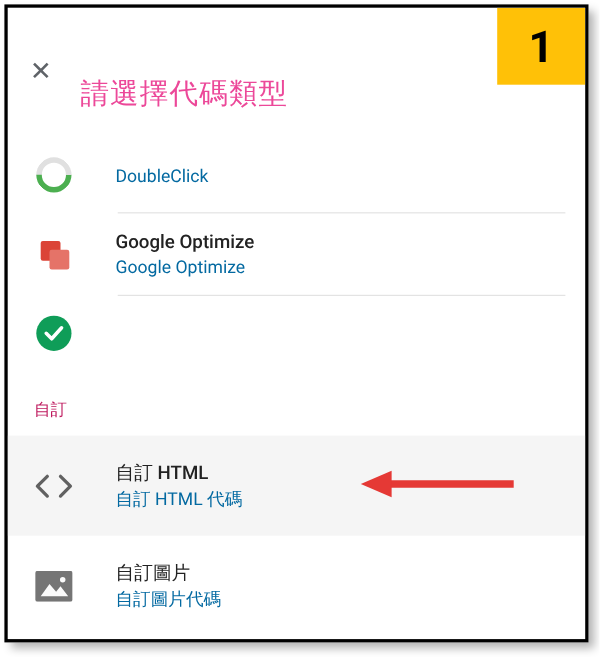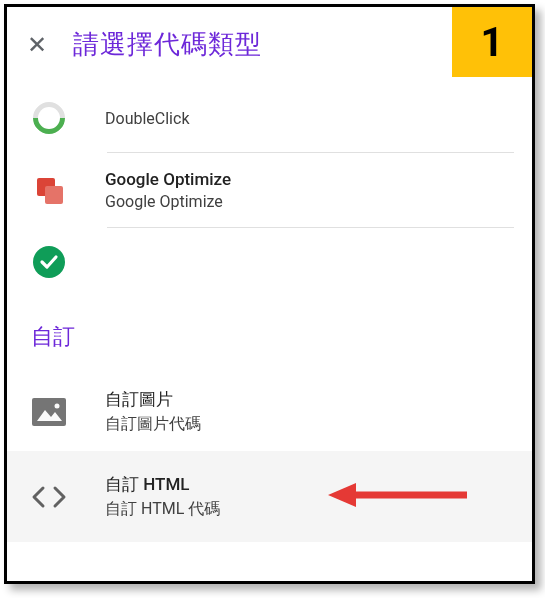--- a/index.html
+++ b/index.html
@@ -31,22 +31,23 @@
       color: #5f6368;
       font-size: 24px;
       font-weight: 300;
       cursor: pointer;
       margin-right: 26px;
       line-height: 1;
     }
     .header-title {
       font-size: 26px;
       font-weight: 500;
-      color: #6d28d9;
+      color: #ec4899;
       letter-spacing: 1px;
+      margin-top: 41px;
     }
     .callout {
       position: absolute;
       top: 0;
       right: 0;
       width: 80px;
       height: 70px;
       background: #ffc107;
       display: flex;
       align-items: center;
@@ -80,26 +81,26 @@
     }
     .item-text { flex: 1; }
     .item-title {
       font-size: 17px;
       font-weight: 500;
       color: #222;
       margin-bottom: 3px;
     }
     .item-subtitle {
       font-size: 16px;
-      color: #404040;
+      color: #0369a1;
     }
     .section-header {
       padding: 26px 20px 14px 24px;
-      font-size: 22px;
-      color: #6d28d9;
+      font-size: 15px;
+      color: #be185d;
     }
     .doubleclick-icon { position: relative; width: 36px; height: 36px; }
     .dc-ring {
       position:absolute; top:2px; left:2px; width:32px; height:32px;
       border:5px solid #4caf50; border-radius:50%;
       border-top-color:#e0e0e0; border-right-color:#e0e0e0;
       transform:rotate(-45deg);
     }
     .arrow-annotation {
       position: absolute;
@@ -154,45 +155,45 @@
     <div class="item-icon">
       <svg width="34" height="34" viewBox="0 0 34 34">
         <circle cx="17" cy="17" r="16" fill="#0f9d58"></circle>
         <path d="M10 17 L15 22 L24 12" stroke="#fff" stroke-width="3.2" fill="none" stroke-linecap="round" stroke-linejoin="round"></path>
       </svg>
     </div>
   </div>
 
   <div class="section-header">自訂</div>
 
-  <div class="list-item" style="padding-top:22px;">
-    <div class="item-icon">
-      <svg width="34" height="28" viewBox="0 0 34 28">
-        <rect x="0" y="0" width="34" height="28" fill="#757575" rx="2"></rect>
-        <polygon points="5,23 13,12 19,19 23,14 30,23" fill="#fafafa"></polygon>
-        <circle cx="25" cy="8" r="2.5" fill="#fafafa"></circle>
-      </svg>
-    </div>
-    <div class="item-text">
-      <div class="item-title">自訂圖片</div>
-      <div class="item-subtitle">自訂圖片代碼</div>
-    </div>
-  </div>
-
   <div class="list-item selected" style="padding-top:22px;padding-bottom:22px;">
     <div class="item-icon">
       <svg width="36" height="24" viewBox="0 0 36 24">
         <path d="M12 3 L3 12 L12 21" stroke="#616161" stroke-width="3" fill="none" stroke-linecap="round" stroke-linejoin="round"></path>
         <path d="M24 3 L33 12 L24 21" stroke="#616161" stroke-width="3" fill="none" stroke-linecap="round" stroke-linejoin="round"></path>
       </svg>
     </div>
     <div class="item-text">
       <div class="item-title">自訂 HTML</div>
       <div class="item-subtitle">自訂 HTML 代碼</div>
     </div>
     <div class="arrow-annotation">
       <svg width="150" height="40" viewBox="0 0 150 40">
         <line x1="145" y1="20" x2="30" y2="20" stroke="#e53935" stroke-width="7"></line>
         <polygon points="6,20 34,8 34,32" fill="#e53935"></polygon>
       </svg>
     </div>
   </div>
+
+  <div class="list-item" style="padding-top:22px;">
+    <div class="item-icon">
+      <svg width="34" height="28" viewBox="0 0 34 28">
+        <rect x="0" y="0" width="34" height="28" fill="#757575" rx="2"></rect>
+        <polygon points="5,23 13,12 19,19 23,14 30,23" fill="#fafafa"></polygon>
+        <circle cx="25" cy="8" r="2.5" fill="#fafafa"></circle>
+      </svg>
+    </div>
+    <div class="item-text">
+      <div class="item-title">自訂圖片</div>
+      <div class="item-subtitle">自訂圖片代碼</div>
+    </div>
+  </div>
 </div>
 
 </body></html>

